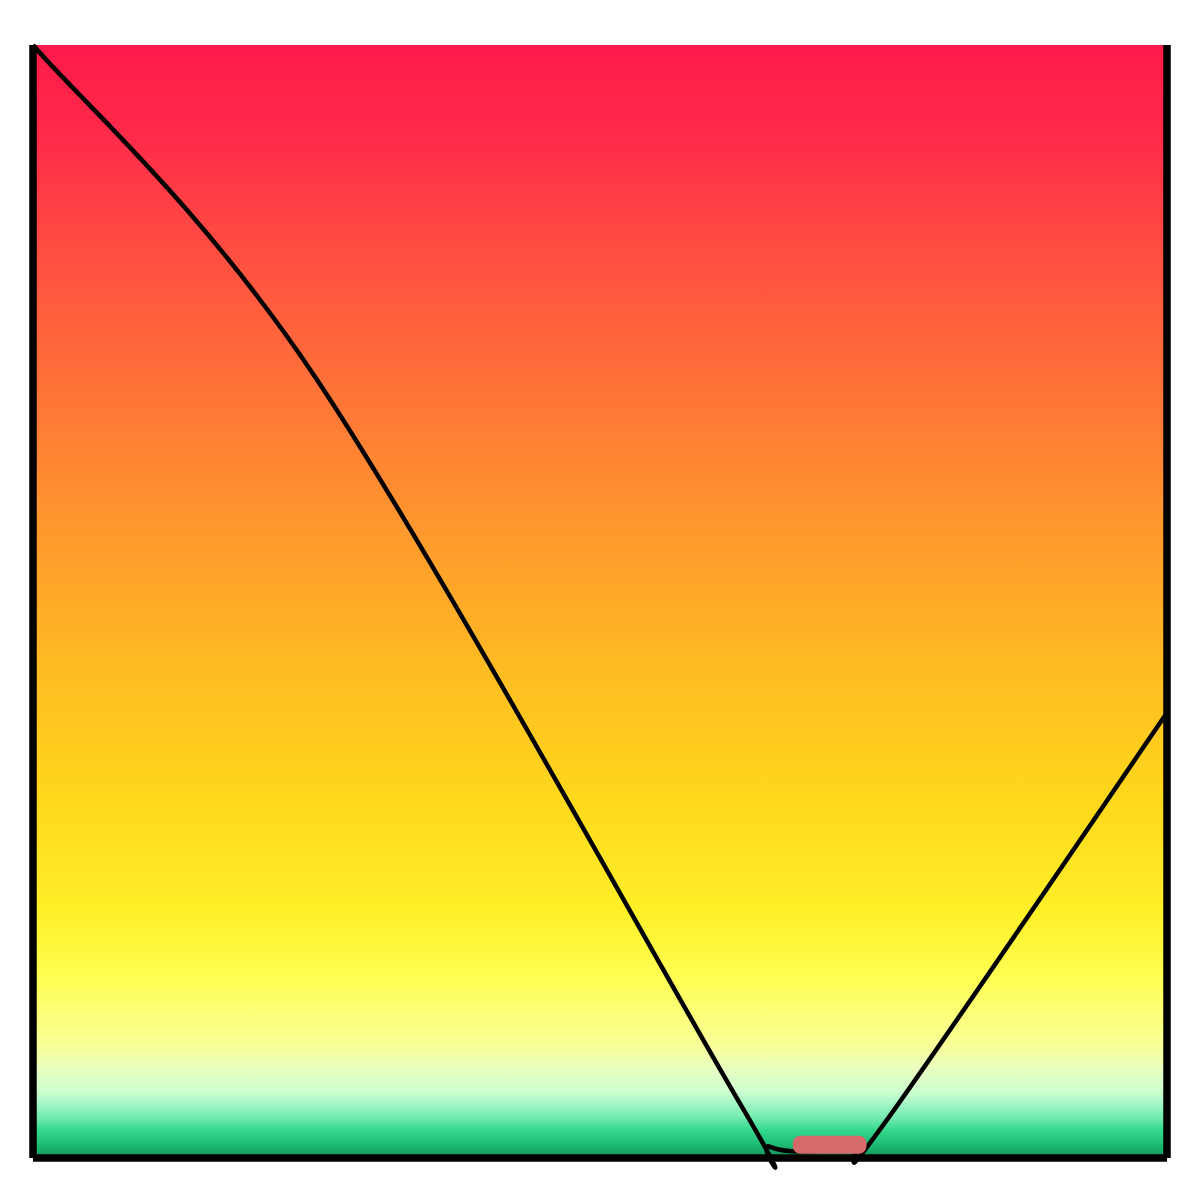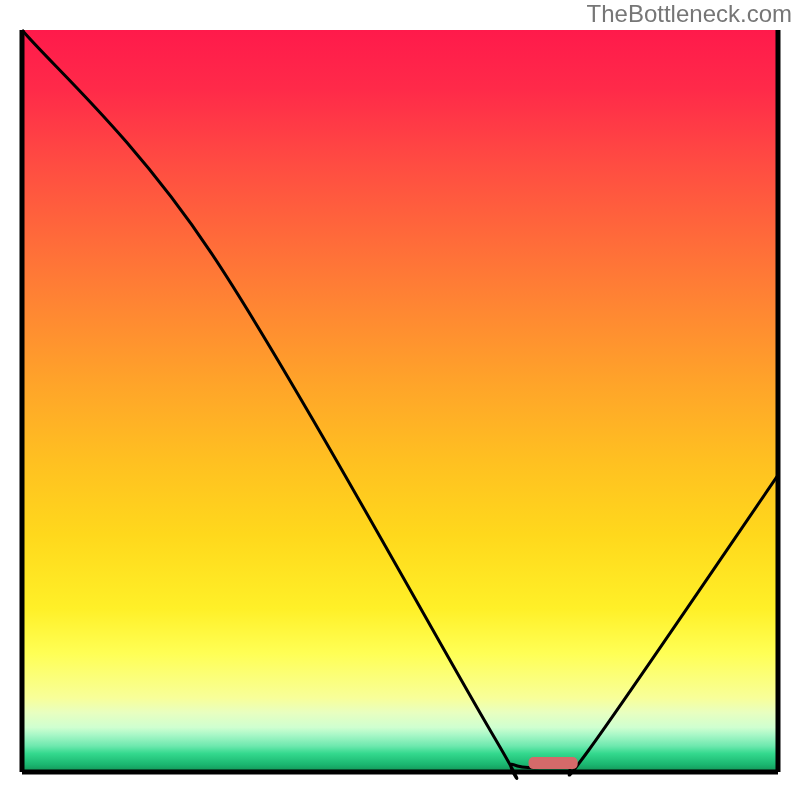--- a/index.html
+++ b/index.html
@@ -4,21 +4,20 @@
 <style>
 body { margin:0; padding:0; background:#fff; }
 .wrap { width:800px; height:800px; position:relative; }
 .attrib { position:absolute; top:0; right:8px; font:24px Arial,Helvetica,sans-serif; color:#767676; z-index:10; }
 svg { display:block; }
 </style>
 </head>
 <body>
 
 <div class="wrap">
-  <div class="attrib">TheBottleneck.com</div>
 
   <svg width="800" height="800" viewBox="0 0 800 800">
     <defs>
       <linearGradient id="bg-grad" x1="0" y1="0" x2="0" y2="1">
           <stop offset="0%" stop-color="#ff1a4b"></stop>
           <stop offset="8%" stop-color="#ff2a49"></stop>
           <stop offset="18%" stop-color="#ff4c42"></stop>
           <stop offset="28.000000000000004%" stop-color="#ff6a3a"></stop>
           <stop offset="38%" stop-color="#ff8832"></stop>
           <stop offset="48%" stop-color="#ffa529"></stop>

